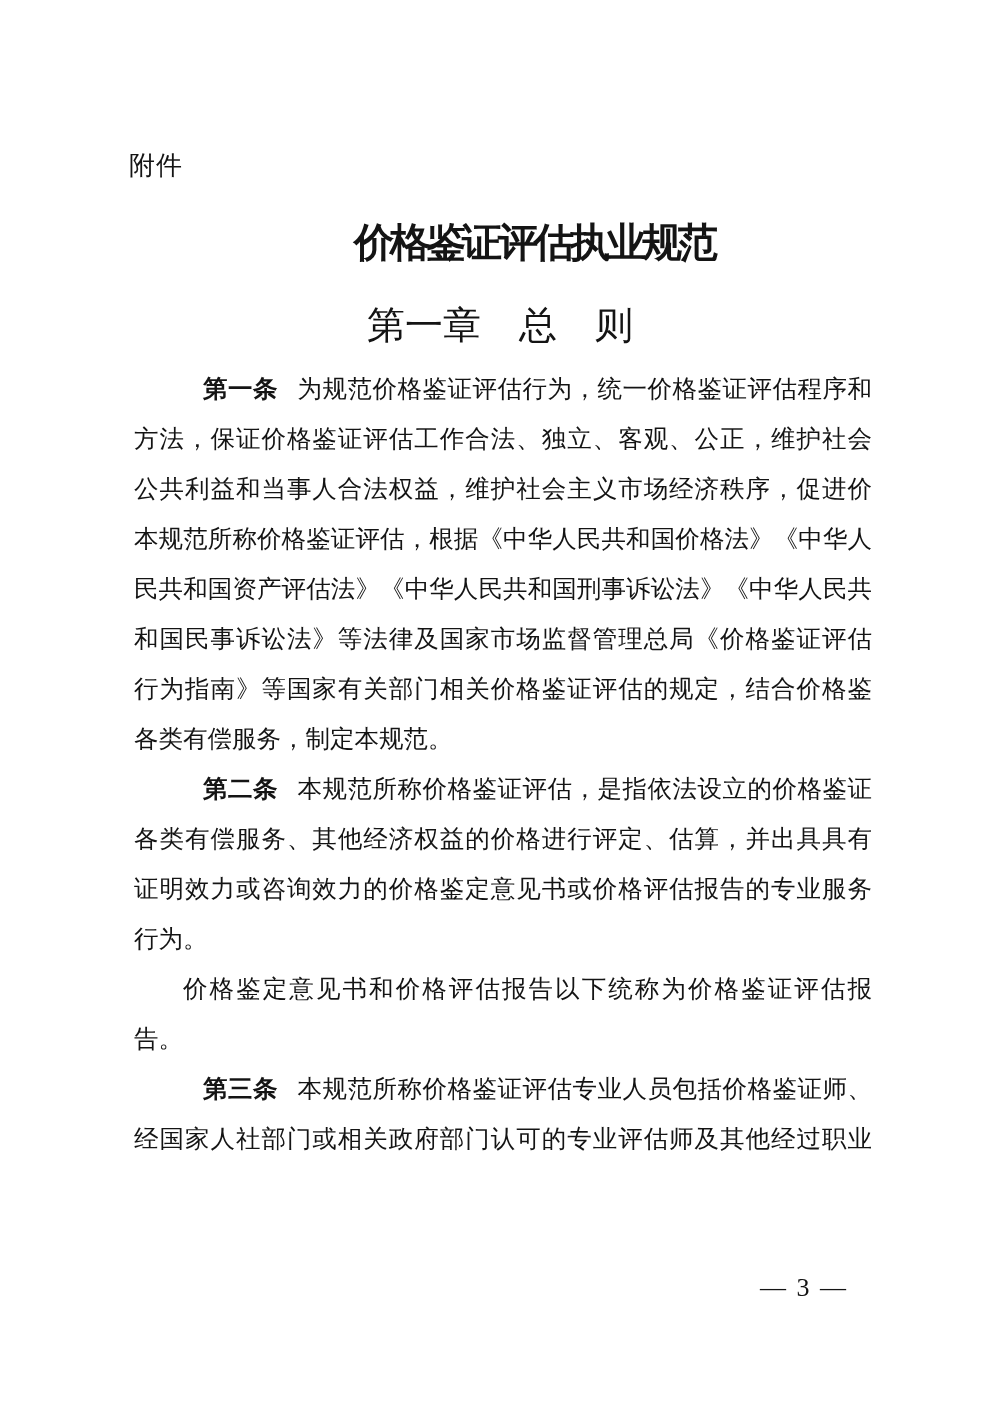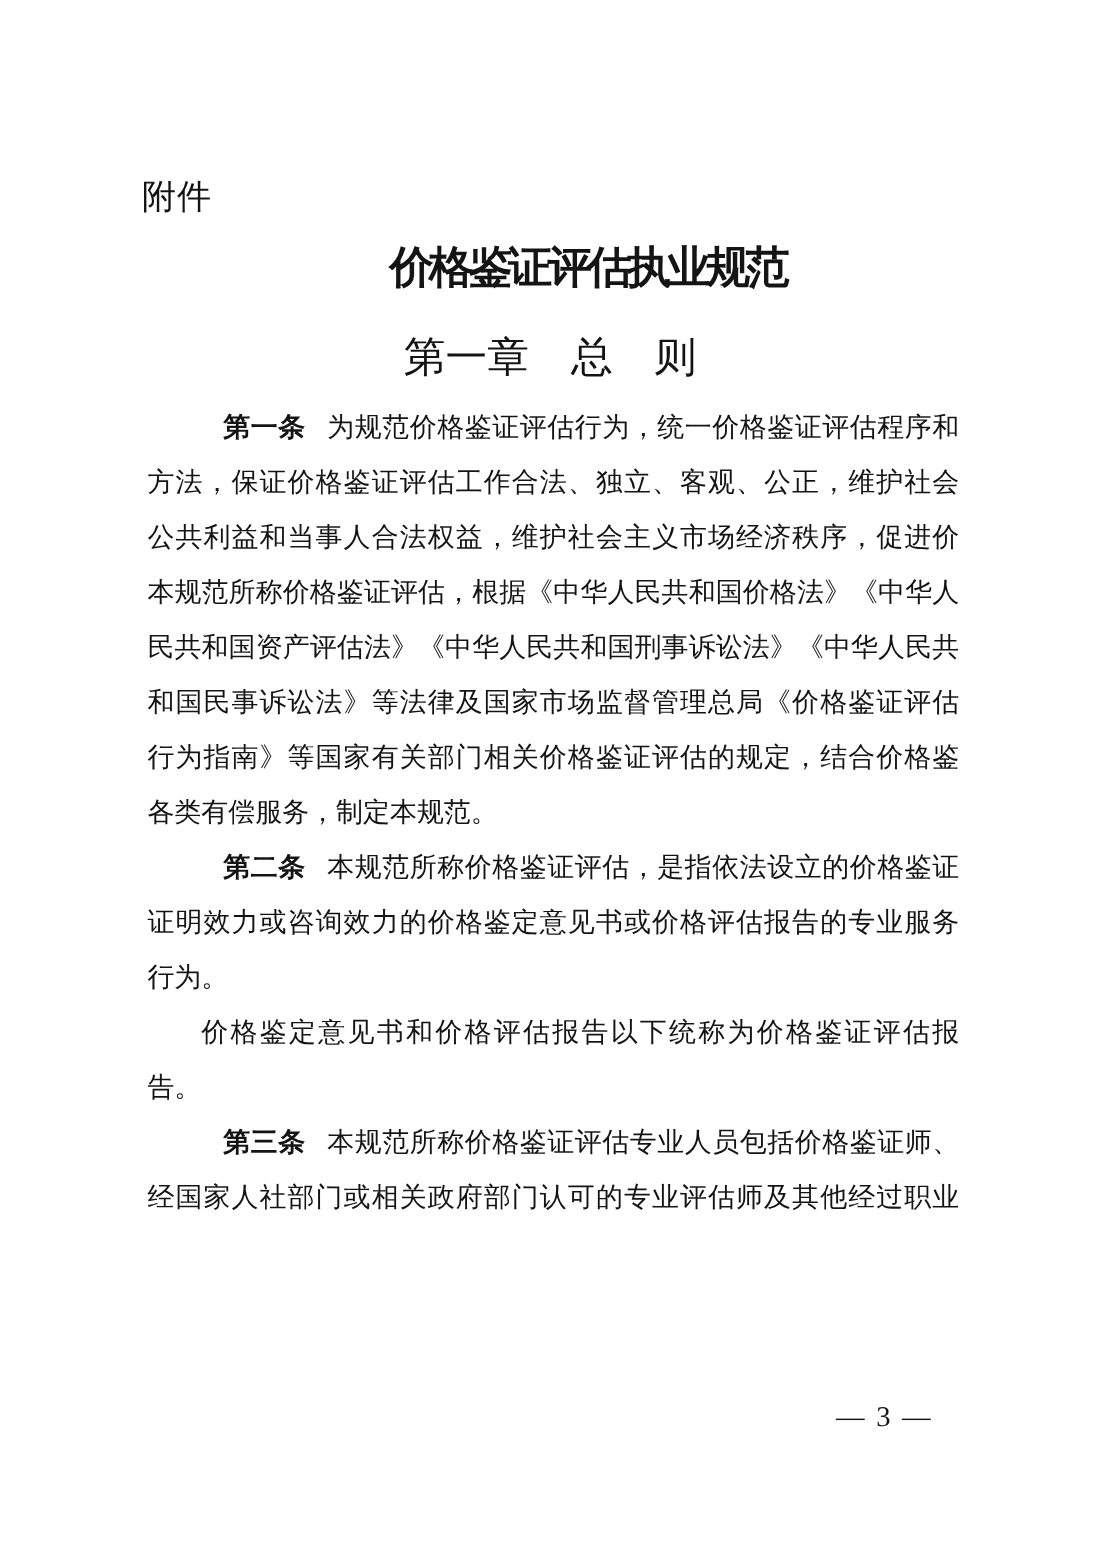--- a/index.html
+++ b/index.html
@@ -12,24 +12,24 @@
     width: 1000px;
     height: 1414px;
     background: #ffffff;
     color: #141414;
     font-family: "Liberation Serif", "DejaVu Serif", serif;
     overflow: hidden;
   }
   .attachment-label {
     position: absolute;
     left: 129px;
-    top: 159px;
+    top: 146px;
     font-family: Liberation Serif, serif;
     font-weight: 500;
-    font-size: 31px;
+    font-size: 26px;
     line-height: 40px;
     letter-spacing: 1px;
   }
   .doc-title {
     position: absolute;
     left: 0;
     top: 217px;
     width: 100%;
     text-align: center;
     font-family: "Liberation Serif", "DejaVu Serif", serif;
@@ -112,20 +112,21 @@
       <div class="text-line">民共和国资产评估法》《中华人民共和国刑事诉讼法》《中华人民共</div>
       <div class="text-line">和国民事诉讼法》等法律及国家市场监督管理总局《价格鉴证评估</div>
       <div class="text-line">行为指南》等国家有关部门相关价格鉴证评估的规定，结合价格鉴</div>
       <div class="text-line short">各类有偿服务，制定本规范。</div>
     </div>
 
     <div>
       <div class="text-line indent">
         <span class="article-lead">第二条</span><span>本规范所称价格鉴证评估，是指依法设立的价格鉴证</span>
       </div>
+      <div class="text-line">各类有偿服务、其他经济权益的价格进行评定、估算，并出具具有</div>
       <div class="text-line">证明效力或咨询效力的价格鉴定意见书或价格评估报告的专业服务</div>
       <div class="text-line short">行为。</div>
     </div>
 
     <div>
       <div class="text-line indent">价格鉴定意见书和价格评估报告以下统称为价格鉴证评估报</div>
       <div class="text-line short">告。</div>
     </div>
 
     <div>

